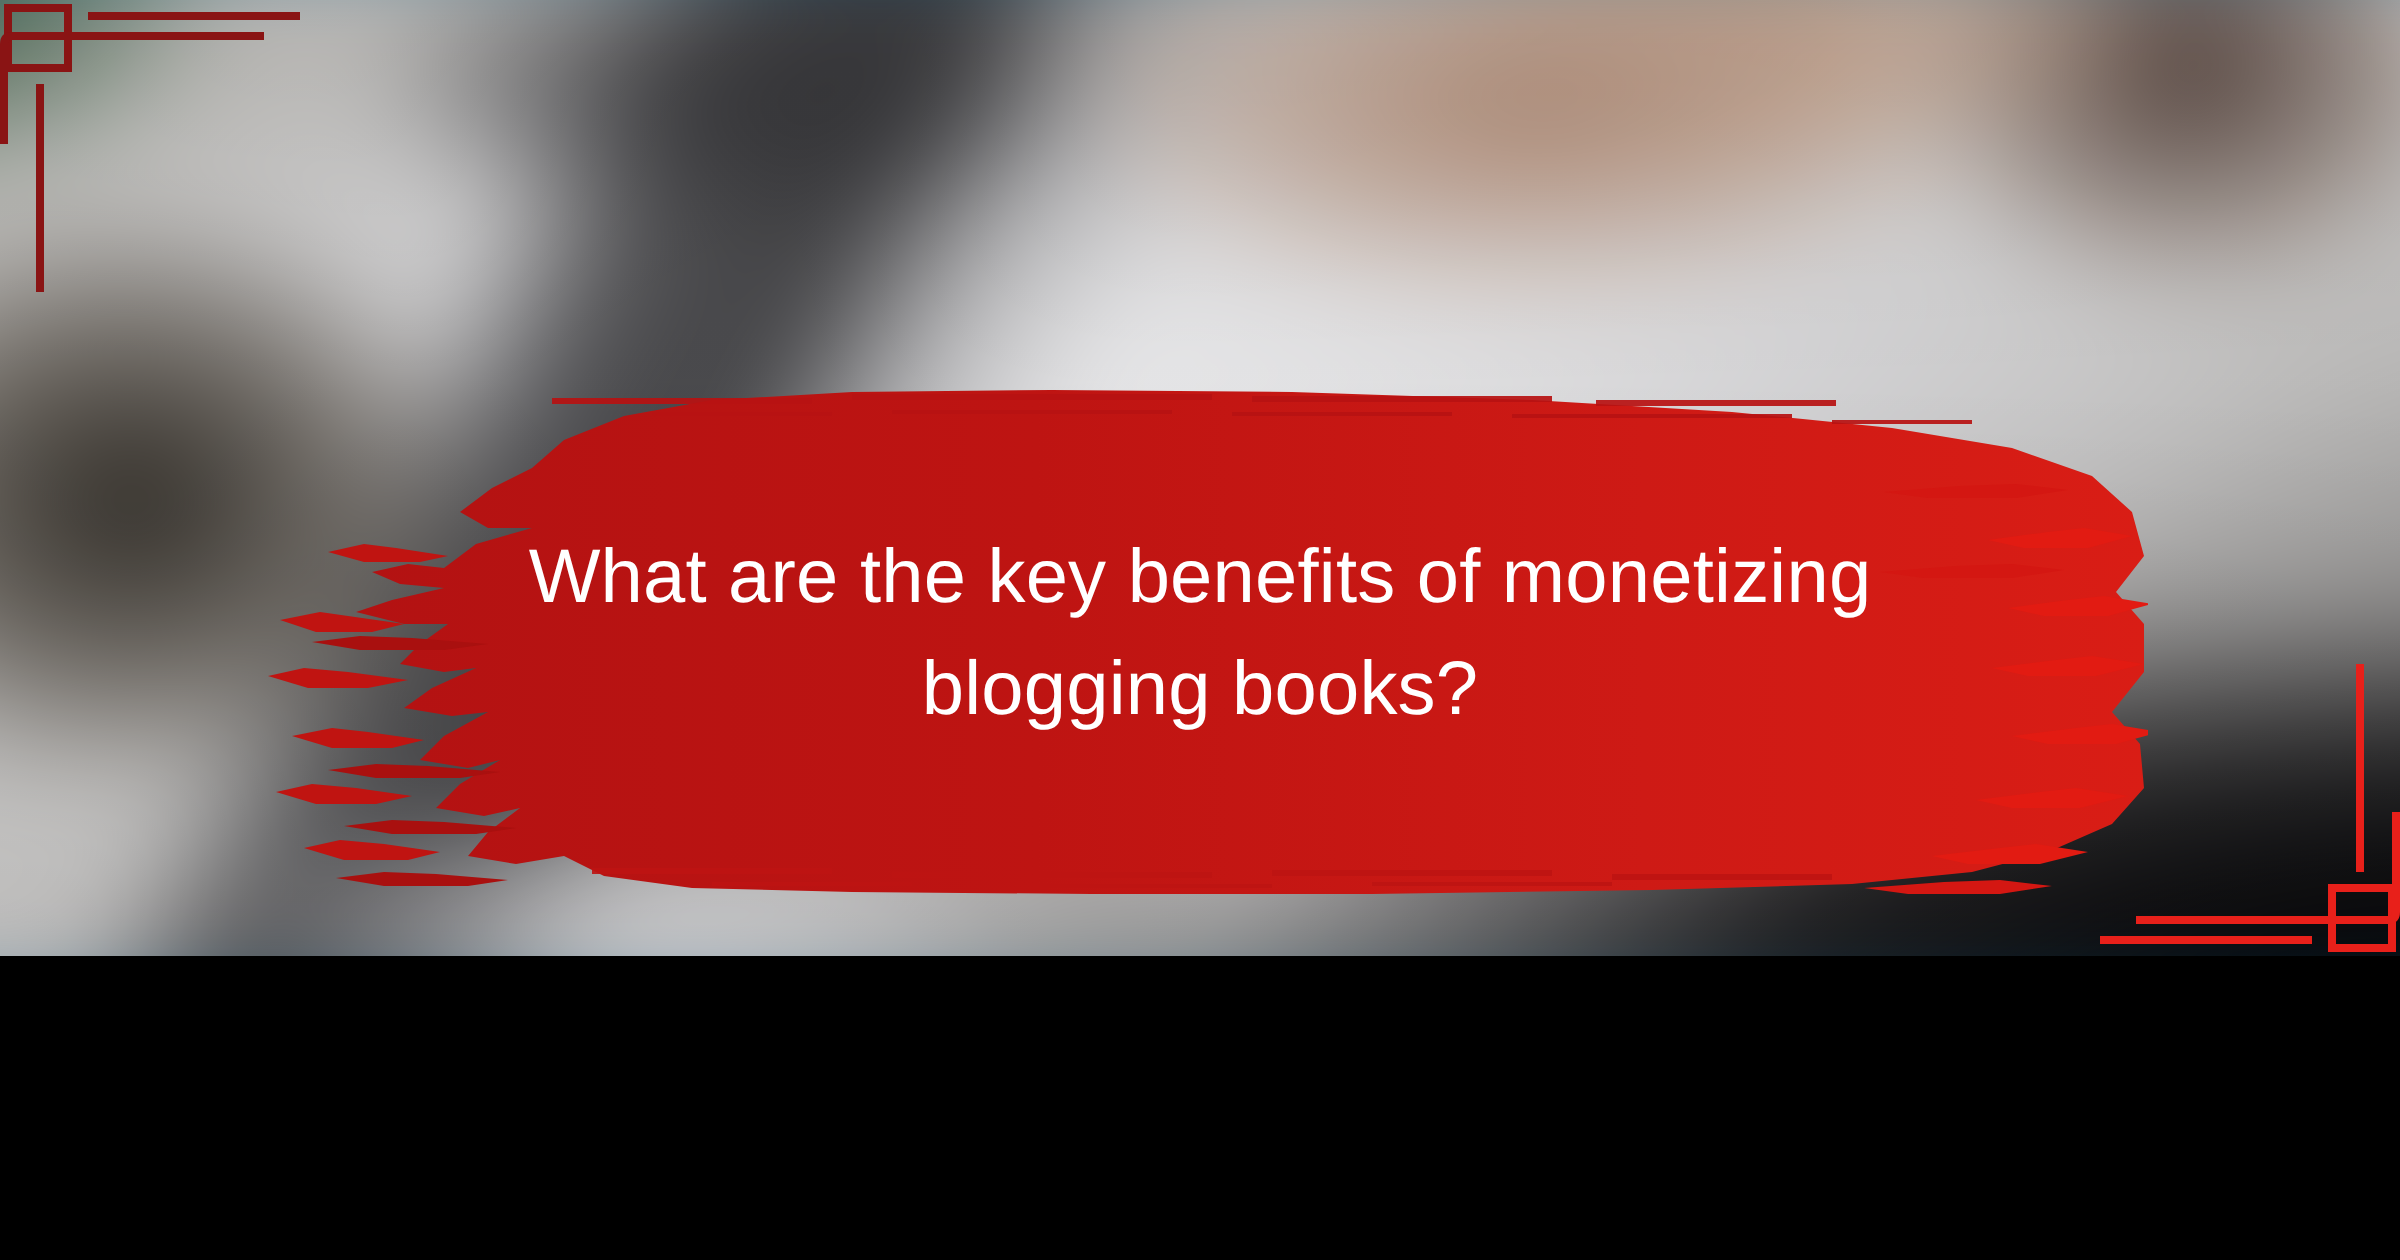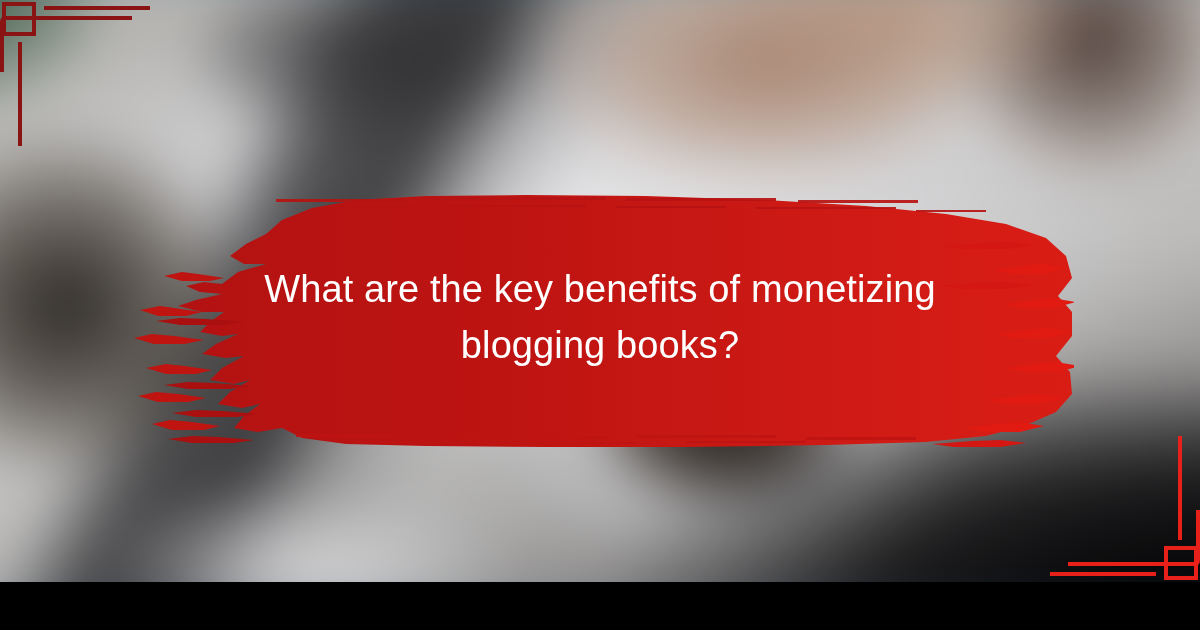--- a/index.html
+++ b/index.html
@@ -8,21 +8,21 @@
     padding: 0;
     background: #000;
   }
   body {
     font-family: "Liberation Sans", sans-serif;
   }
 
   .stage {
     position: relative;
     width: 1200px;
-    height: 582px;
+    height: 478px;
     overflow: hidden;
     background: #0369a1;
   }
 
   
   
   .photo {
     position: absolute;
     inset: 0;
     background:

